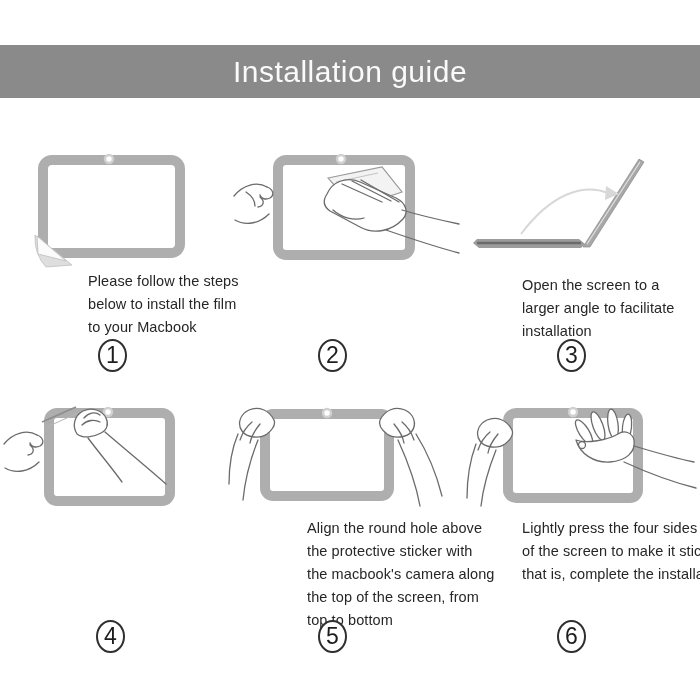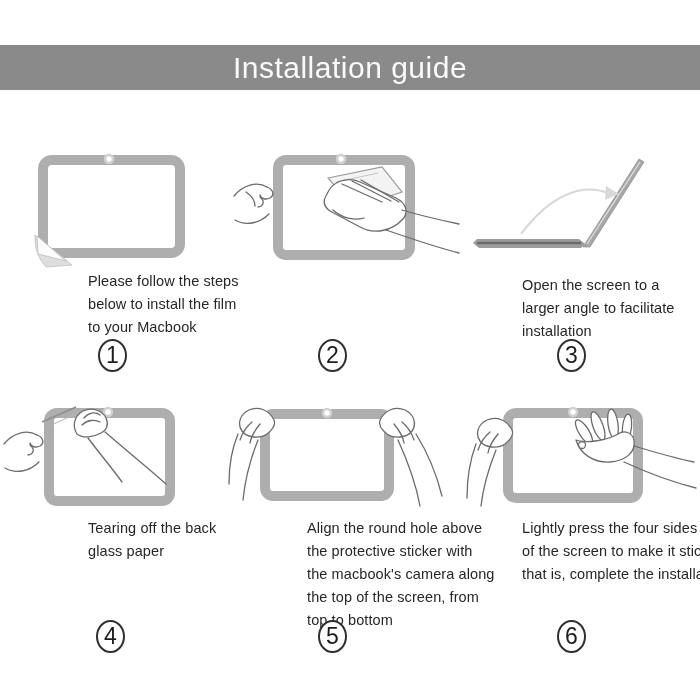--- a/index.html
+++ b/index.html
@@ -7,21 +7,21 @@
     width: 700px; height: 700px;
     background: #ffffff;
     font-family: "Liberation Sans", sans-serif;
     overflow: hidden;
     position: relative;
   }
   .canvas { position: absolute; left: 0; top: 0; width: 700px; height: 700px; }
 
   .banner {
     position: absolute; left: 0; top: 45px;
-    width: 700px; height: 45px;
+    width: 700px; height: 53px;
     background: #8a8a8a;
     display: flex; align-items: center; justify-content: center;
   }
   .banner-title {
     color: #fafafa;
     font-size: 30px;
     letter-spacing: 0.5px;
   }
 
   .illustration { position: absolute; }
@@ -202,22 +202,20 @@
       </g>
     </svg>
   </div>
 
   <div class="caption cap-1">Please follow the steps
 below to install the film
 to your Macbook</div>
   <div class="caption cap-3">Open the screen to a
 larger angle to facilitate
 installation</div>
-  <div class="caption cap-4">Tearing off the back
-glass paper</div>
   <div class="caption cap-5">Align the round hole above
 the protective sticker with
 the macbook's camera along
 the top of the screen, from
 top to bottom</div>
   <div class="caption cap-6">Lightly press the four sides
 of the screen to make it stick,
 that is, complete the installation</div>
 
   <div class="badge bdg-1">1</div>

